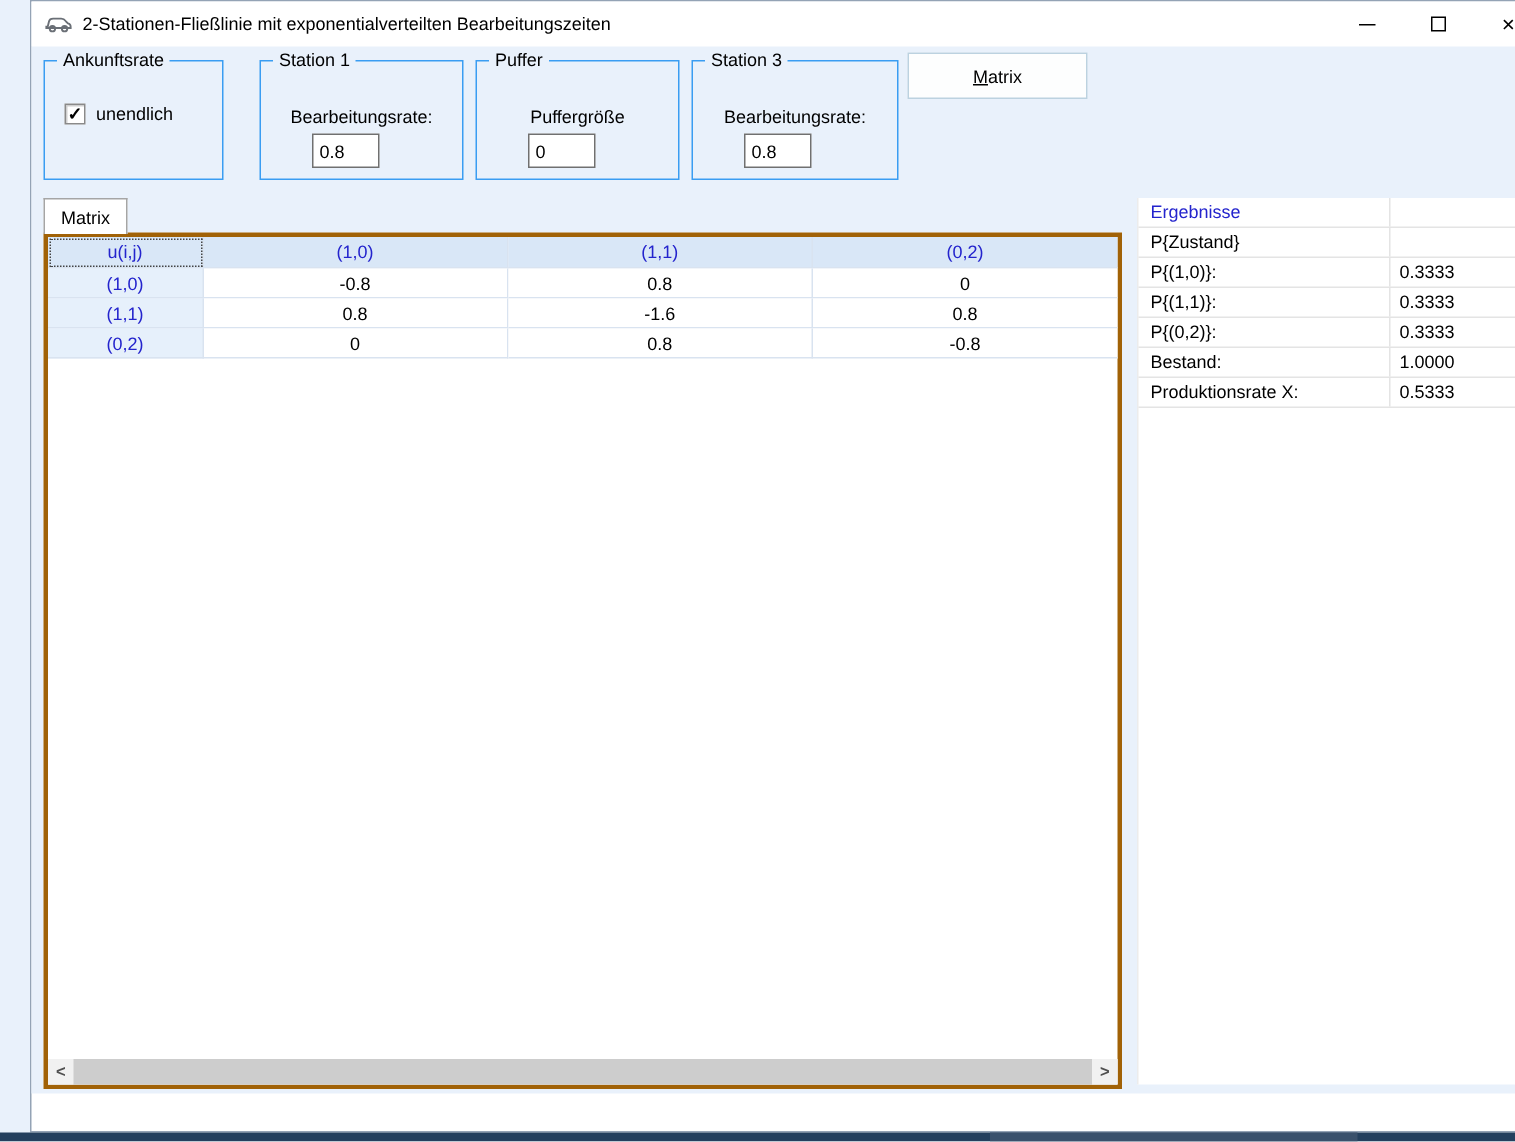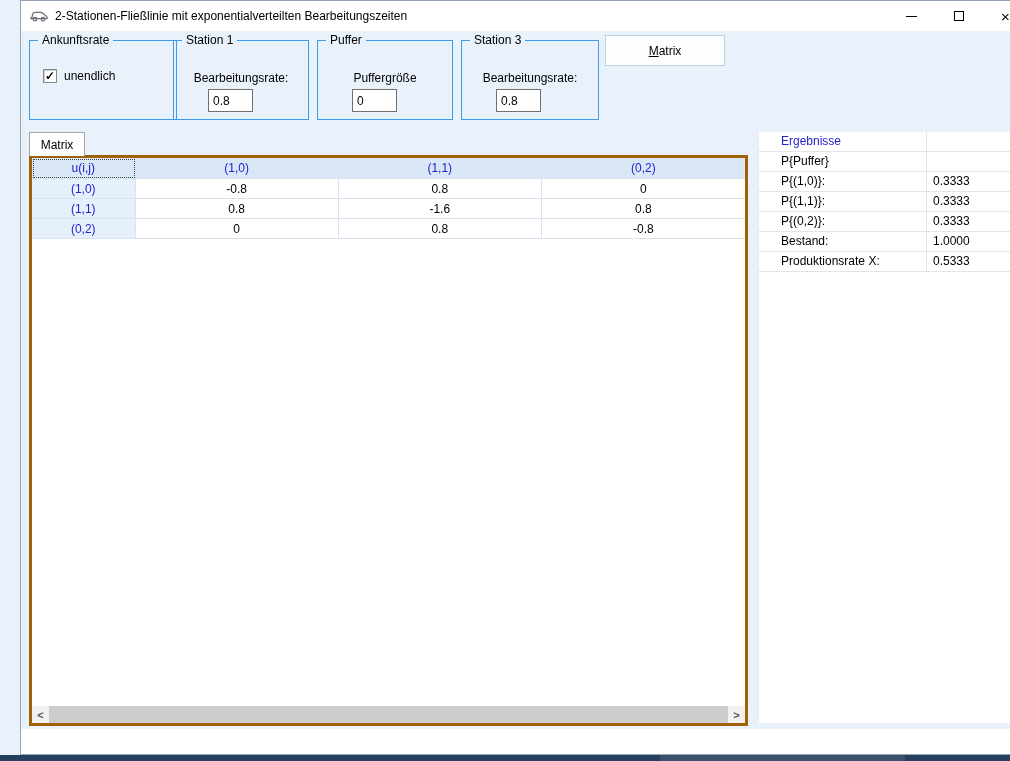--- a/index.html
+++ b/index.html
@@ -66,21 +66,21 @@
   .hscroll { position:absolute; left:0; right:0; bottom:0; height:17px; background:#f1f1f1;
              display:flex; align-items:stretch; }
   .sb-arrow { width:17px; display:flex; align-items:center; justify-content:center;
               font-size:11px; font-weight:bold; color:#505050; background:#f1f1f1; }
   .sb-thumb { flex:1; background:#cdcdcd; }
 
   
   .results { position:absolute; left:737px; top:101px; width:268px; height:591px; background:#ffffff;
              border-left:1px solid #ececec; border-right:1px solid #d7d7d7; }
   .res-row { display:flex; height:20px; line-height:19px; border-bottom:1px solid #e4e4e4; font-size:12px; }
-  .res-label { width:168px; padding-left:22px; color:#000; border-right:1px solid #e4e4e4; overflow:hidden; }
+  .res-label { width:168px; padding-left:8px; color:#000; border-right:1px solid #e4e4e4; overflow:hidden; }
   .res-value { flex:1; padding-left:6px; color:#000; overflow:hidden; }
   .res-row.header .res-label { color:#2424cd; }
 
   
   .grip { position:absolute; right:3px; bottom:2px; width:12px; height:12px; }
 
   
   .taskbar { position:absolute; left:0; bottom:0; width:1010px; height:6px; background:#24405e; }
   .taskbar .tb-seg { position:absolute; left:660px; width:245px; top:0; bottom:0; background:#3a516c; }
 </style>
@@ -105,21 +105,21 @@
         </div>
       <div class="win-btn">
           <span class="glyph-close">×</span>
         </div>
     </div>
   </div>
 
 
   <div class="client">
 
-    <div class="groupbox" style="left:8px; width:148px;">
+    <div class="groupbox" style="left:8px; width:120px;">
       <span class="gb-title">Ankunftsrate</span>
       <div class="checkbox-row">
         <span class="checkbox-box">✓</span>
         <span class="checkbox-label">unendlich</span>
       </div>
     </div>
 
     <div class="groupbox" style="left:152px; width:136px;">
       <span class="gb-title">Station 1</span>
       <span class="gb-label">Bearbeitungsrate:</span>
@@ -176,21 +176,21 @@
         <div class="sb-arrow">&gt;</div>
       </div>
     </div>
 
     <div class="results">
       <div class="res-row header">
         <div class="res-label">Ergebnisse</div>
         <div class="res-value"></div>
       </div>
       <div class="res-row">
-        <div class="res-label">P{Puffer}</div>
+        <div class="res-label">P{Zustand}</div>
         <div class="res-value"></div>
       </div>
       <div class="res-row">
         <div class="res-label">P{(1,0)}:</div>
         <div class="res-value">0.3333</div>
       </div>
       <div class="res-row">
         <div class="res-label">P{(1,1)}:</div>
         <div class="res-value">0.3333</div>
       </div>

